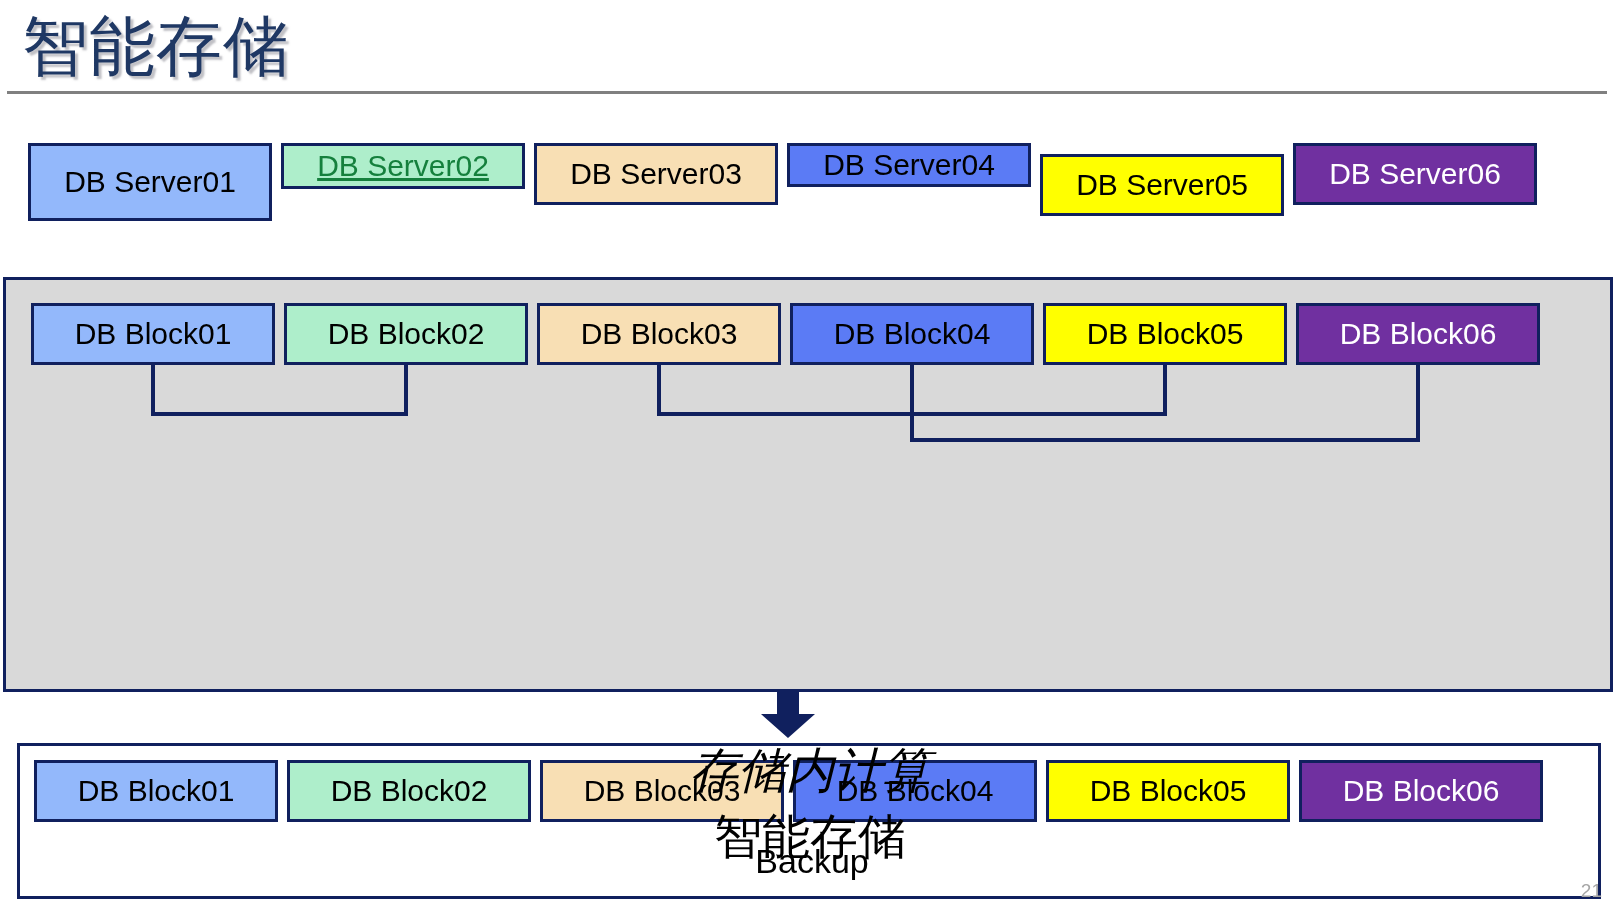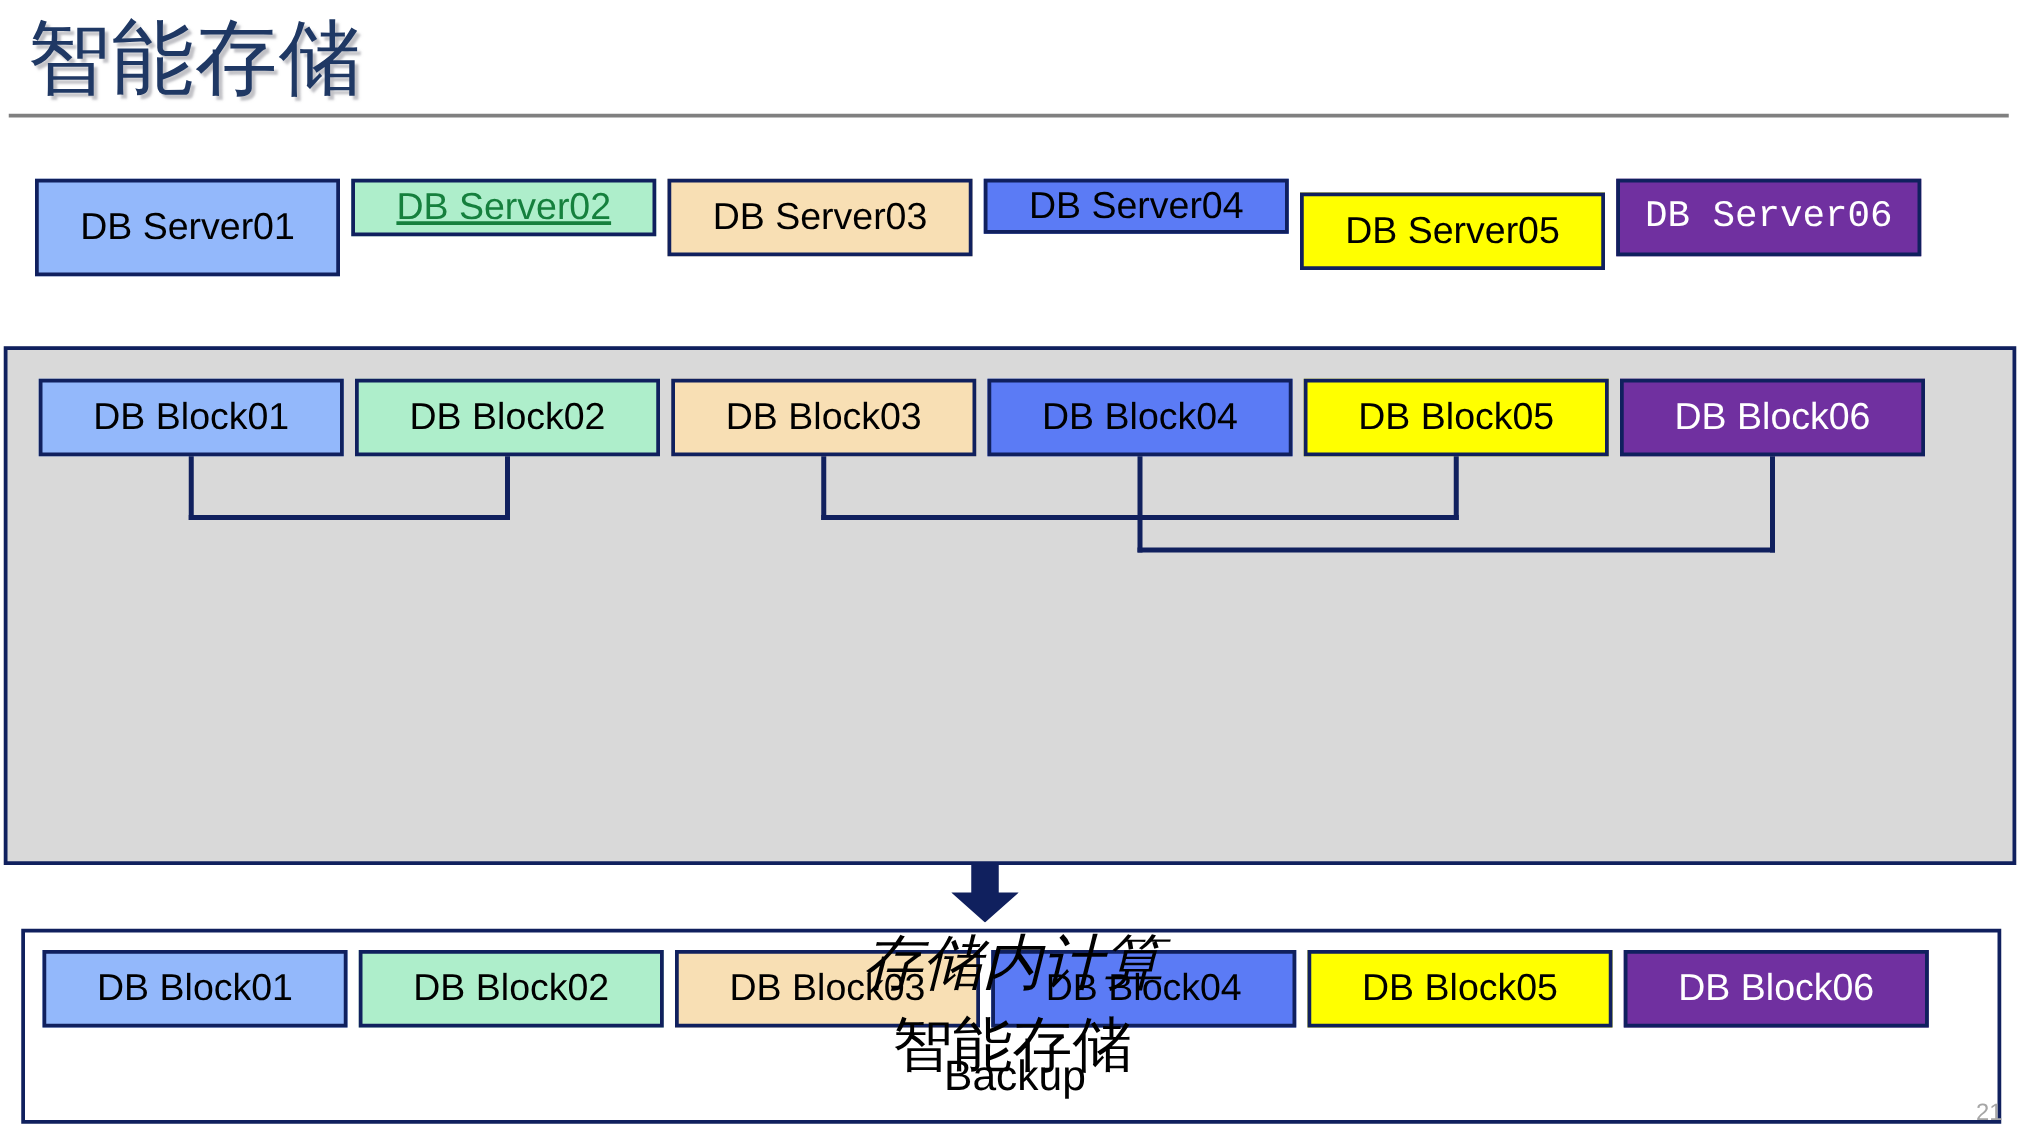--- a/index.html
+++ b/index.html
@@ -43,21 +43,21 @@
     box-sizing: border-box;
     border: 3px solid #10205E;
     display: flex;
     align-items: center;
     justify-content: center;
     font-size: 30px;
     line-height: 1;
     color: #000000;
     white-space: nowrap;
   }
-  .chip.white-text { color: #ffffff; font-family: Liberation Mono, monospace; }
+  .chip.white-text { color: #ffffff; }
 
   
   .server-row { position: absolute; left: 0; top: 0; width: 1620px; height: 910px; }
 
   
   .storage-box {
     position: absolute;
     left: 3px;
     top: 277px;
     width: 1610px;

